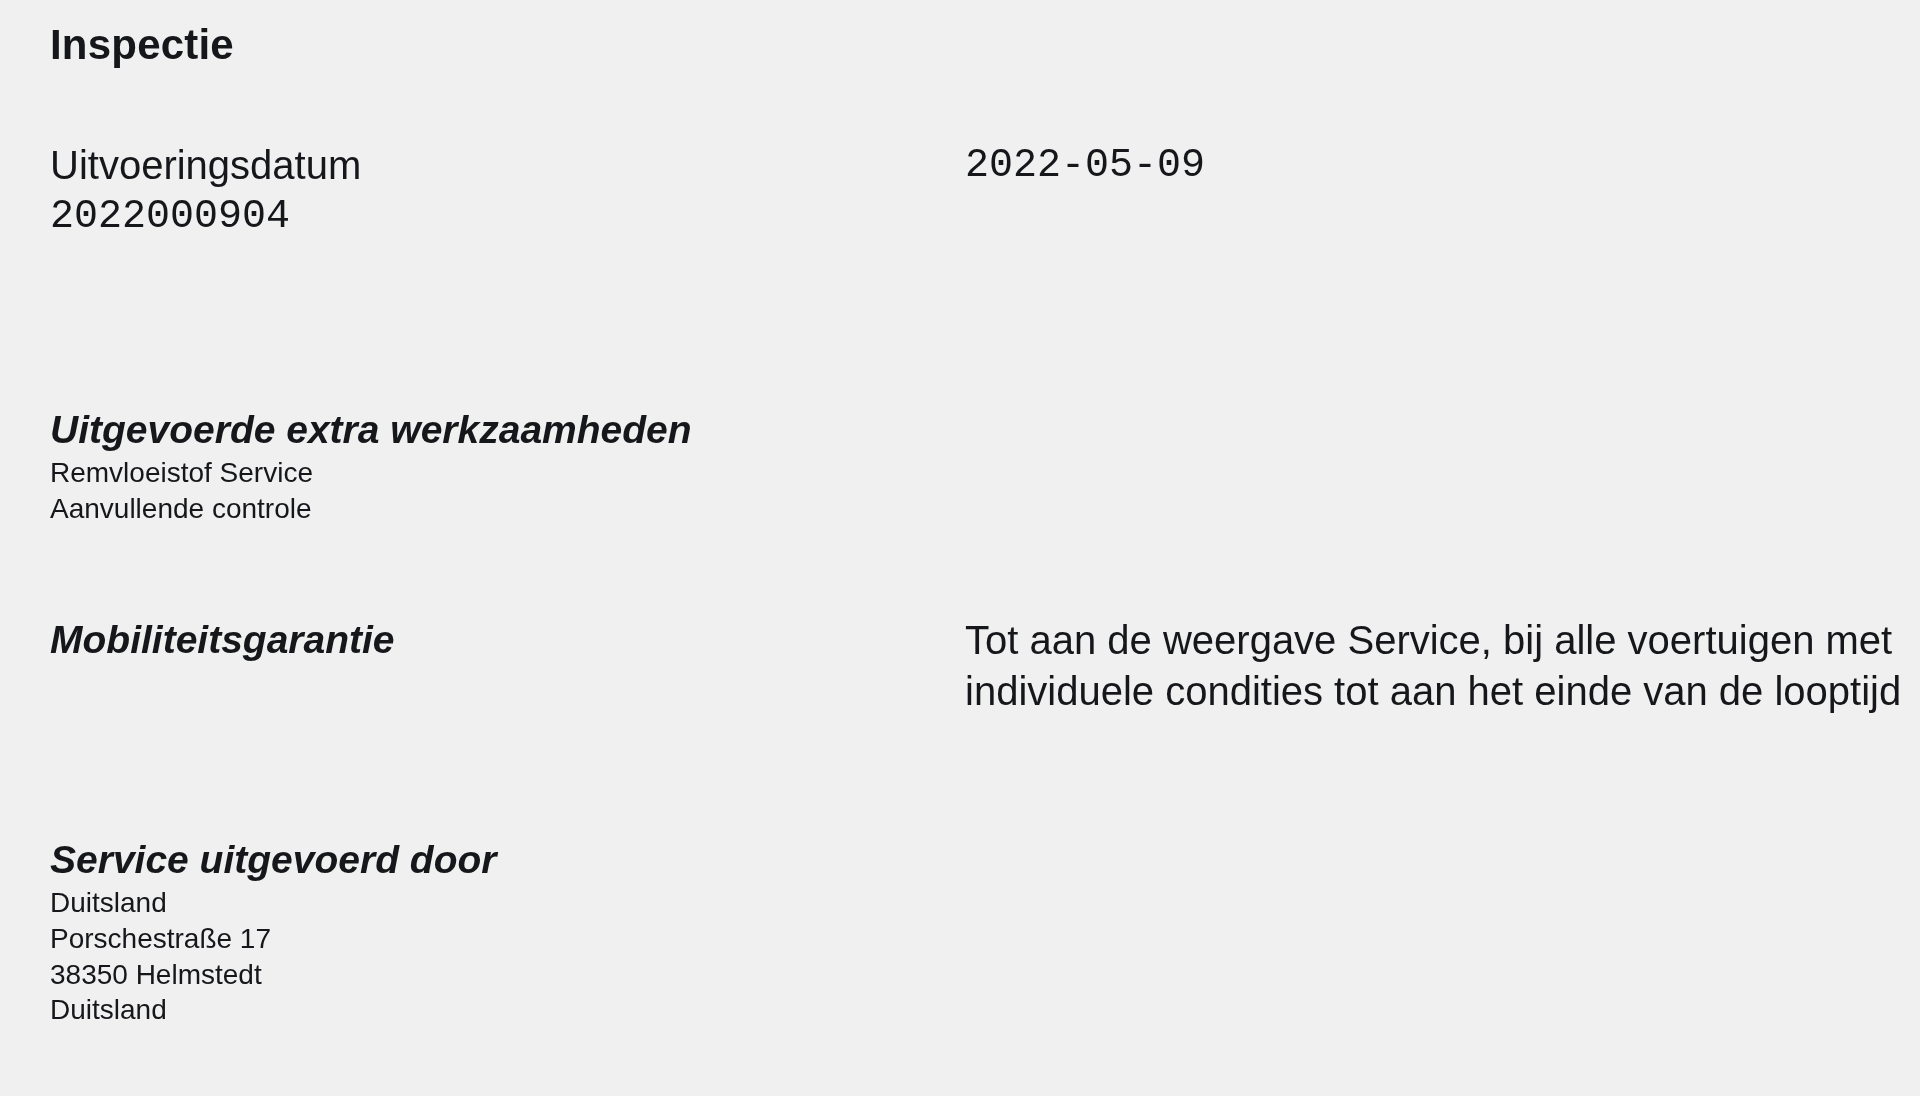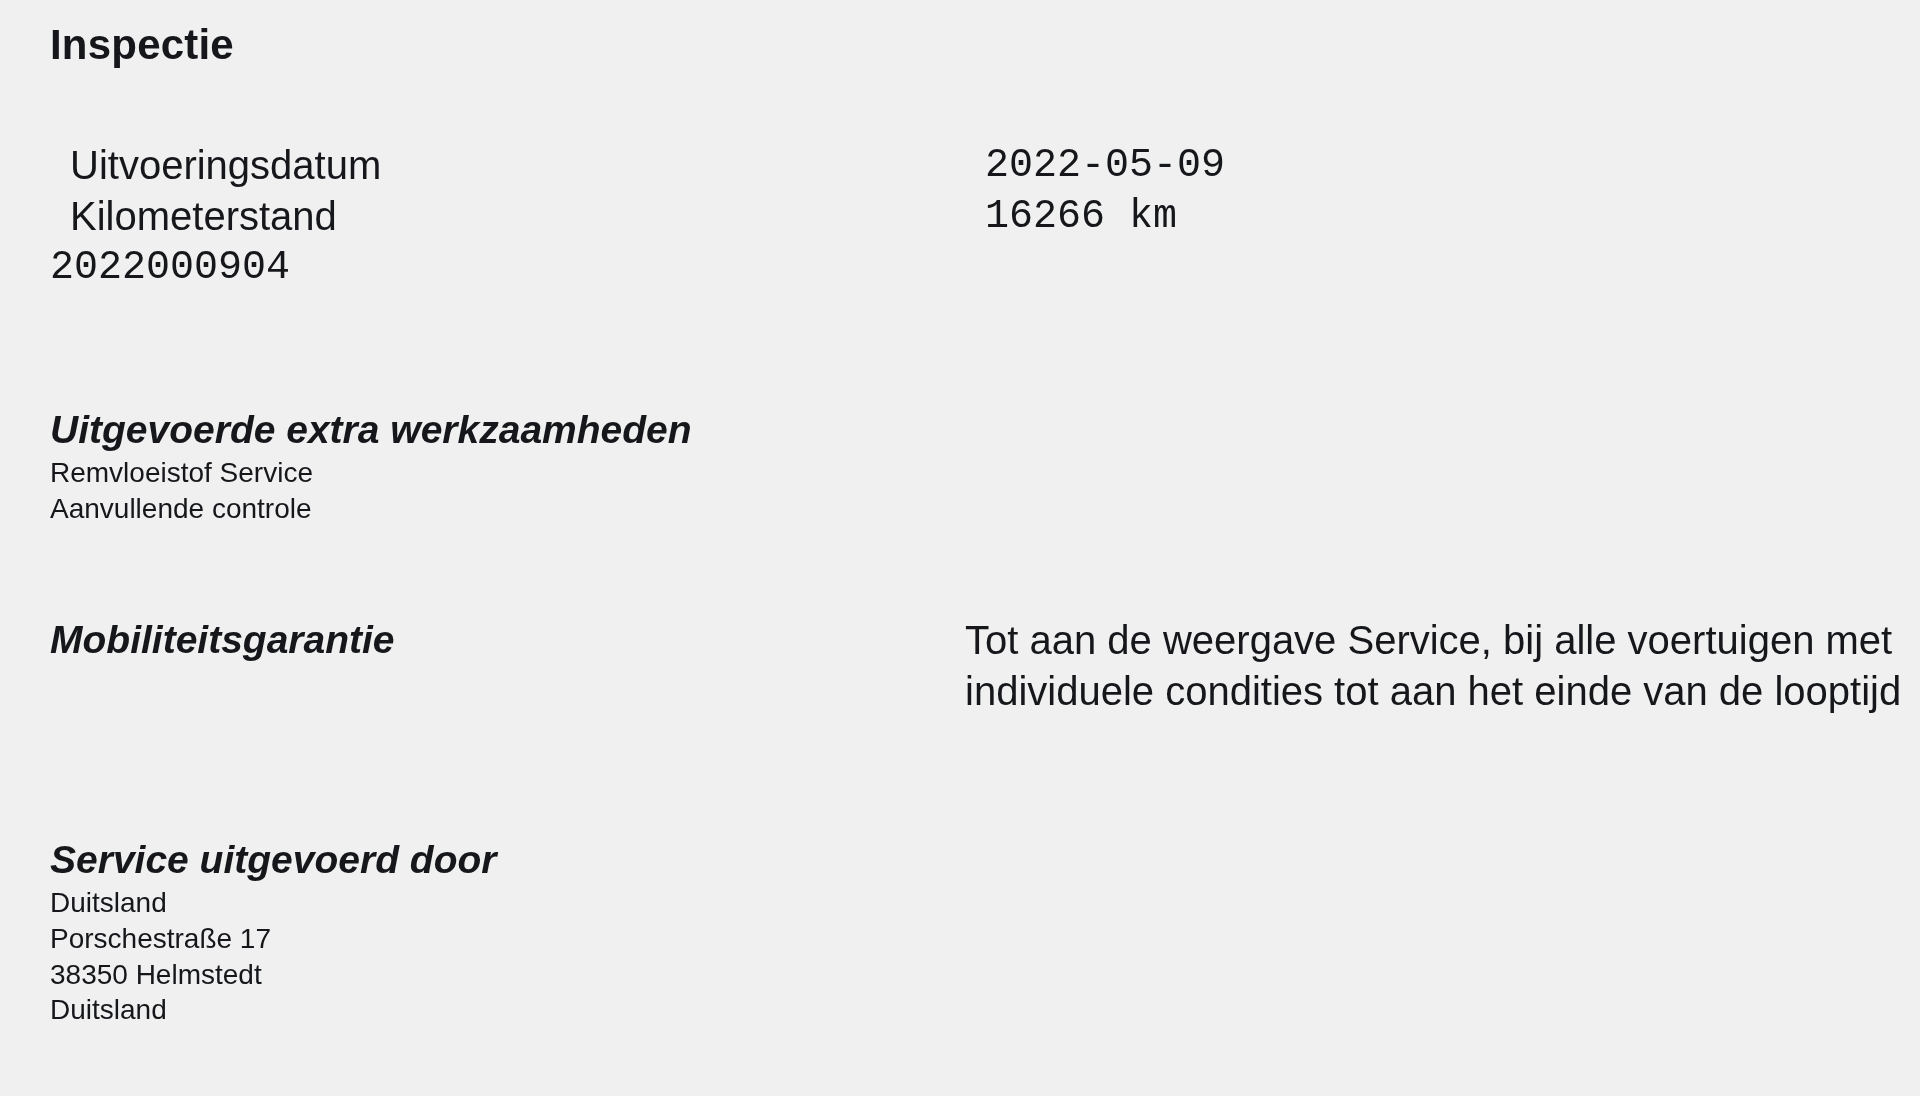--- a/index.html
+++ b/index.html
@@ -34,21 +34,20 @@
   .row {
     display: flex;
     align-items: flex-start;
     font-size: 40px;
     line-height: 1.28;
     white-space: nowrap;
   }
   .row .label {
     width: 915px;
     flex: 0 0 915px;
-    margin-left: 20px;
   }
   .row .value {
     flex: 1 1 auto;
     font-family: Liberation Mono, monospace;
   }
   .heading {
     font-size: 39px;
     font-weight: bold;
     line-height: 1.28;
     font-style: italic;
@@ -78,24 +77,20 @@
 <div class="page">
 
   <div class="section title" id="inspectie-title">Inspectie</div>
 
   <div class="section" id="inspectie-table">
     <div class="row">
       <span class="label">Uitvoeringsdatum</span>
       <span class="value">2022-05-09</span>
     </div>
     <div class="row">
-      <span class="label">Kilometerstand</span>
-      <span class="value">16266 km</span>
-    </div>
-    <div class="row">
       <span class="value">2022000904</span>
     </div>
   </div>
 
   <div class="section" id="extra-works">
     <div class="heading">Uitgevoerde extra werkzaamheden</div>
     <div class="line">Remvloeistof Service</div>
     <div class="line">Aanvullende controle</div>
   </div>
 

